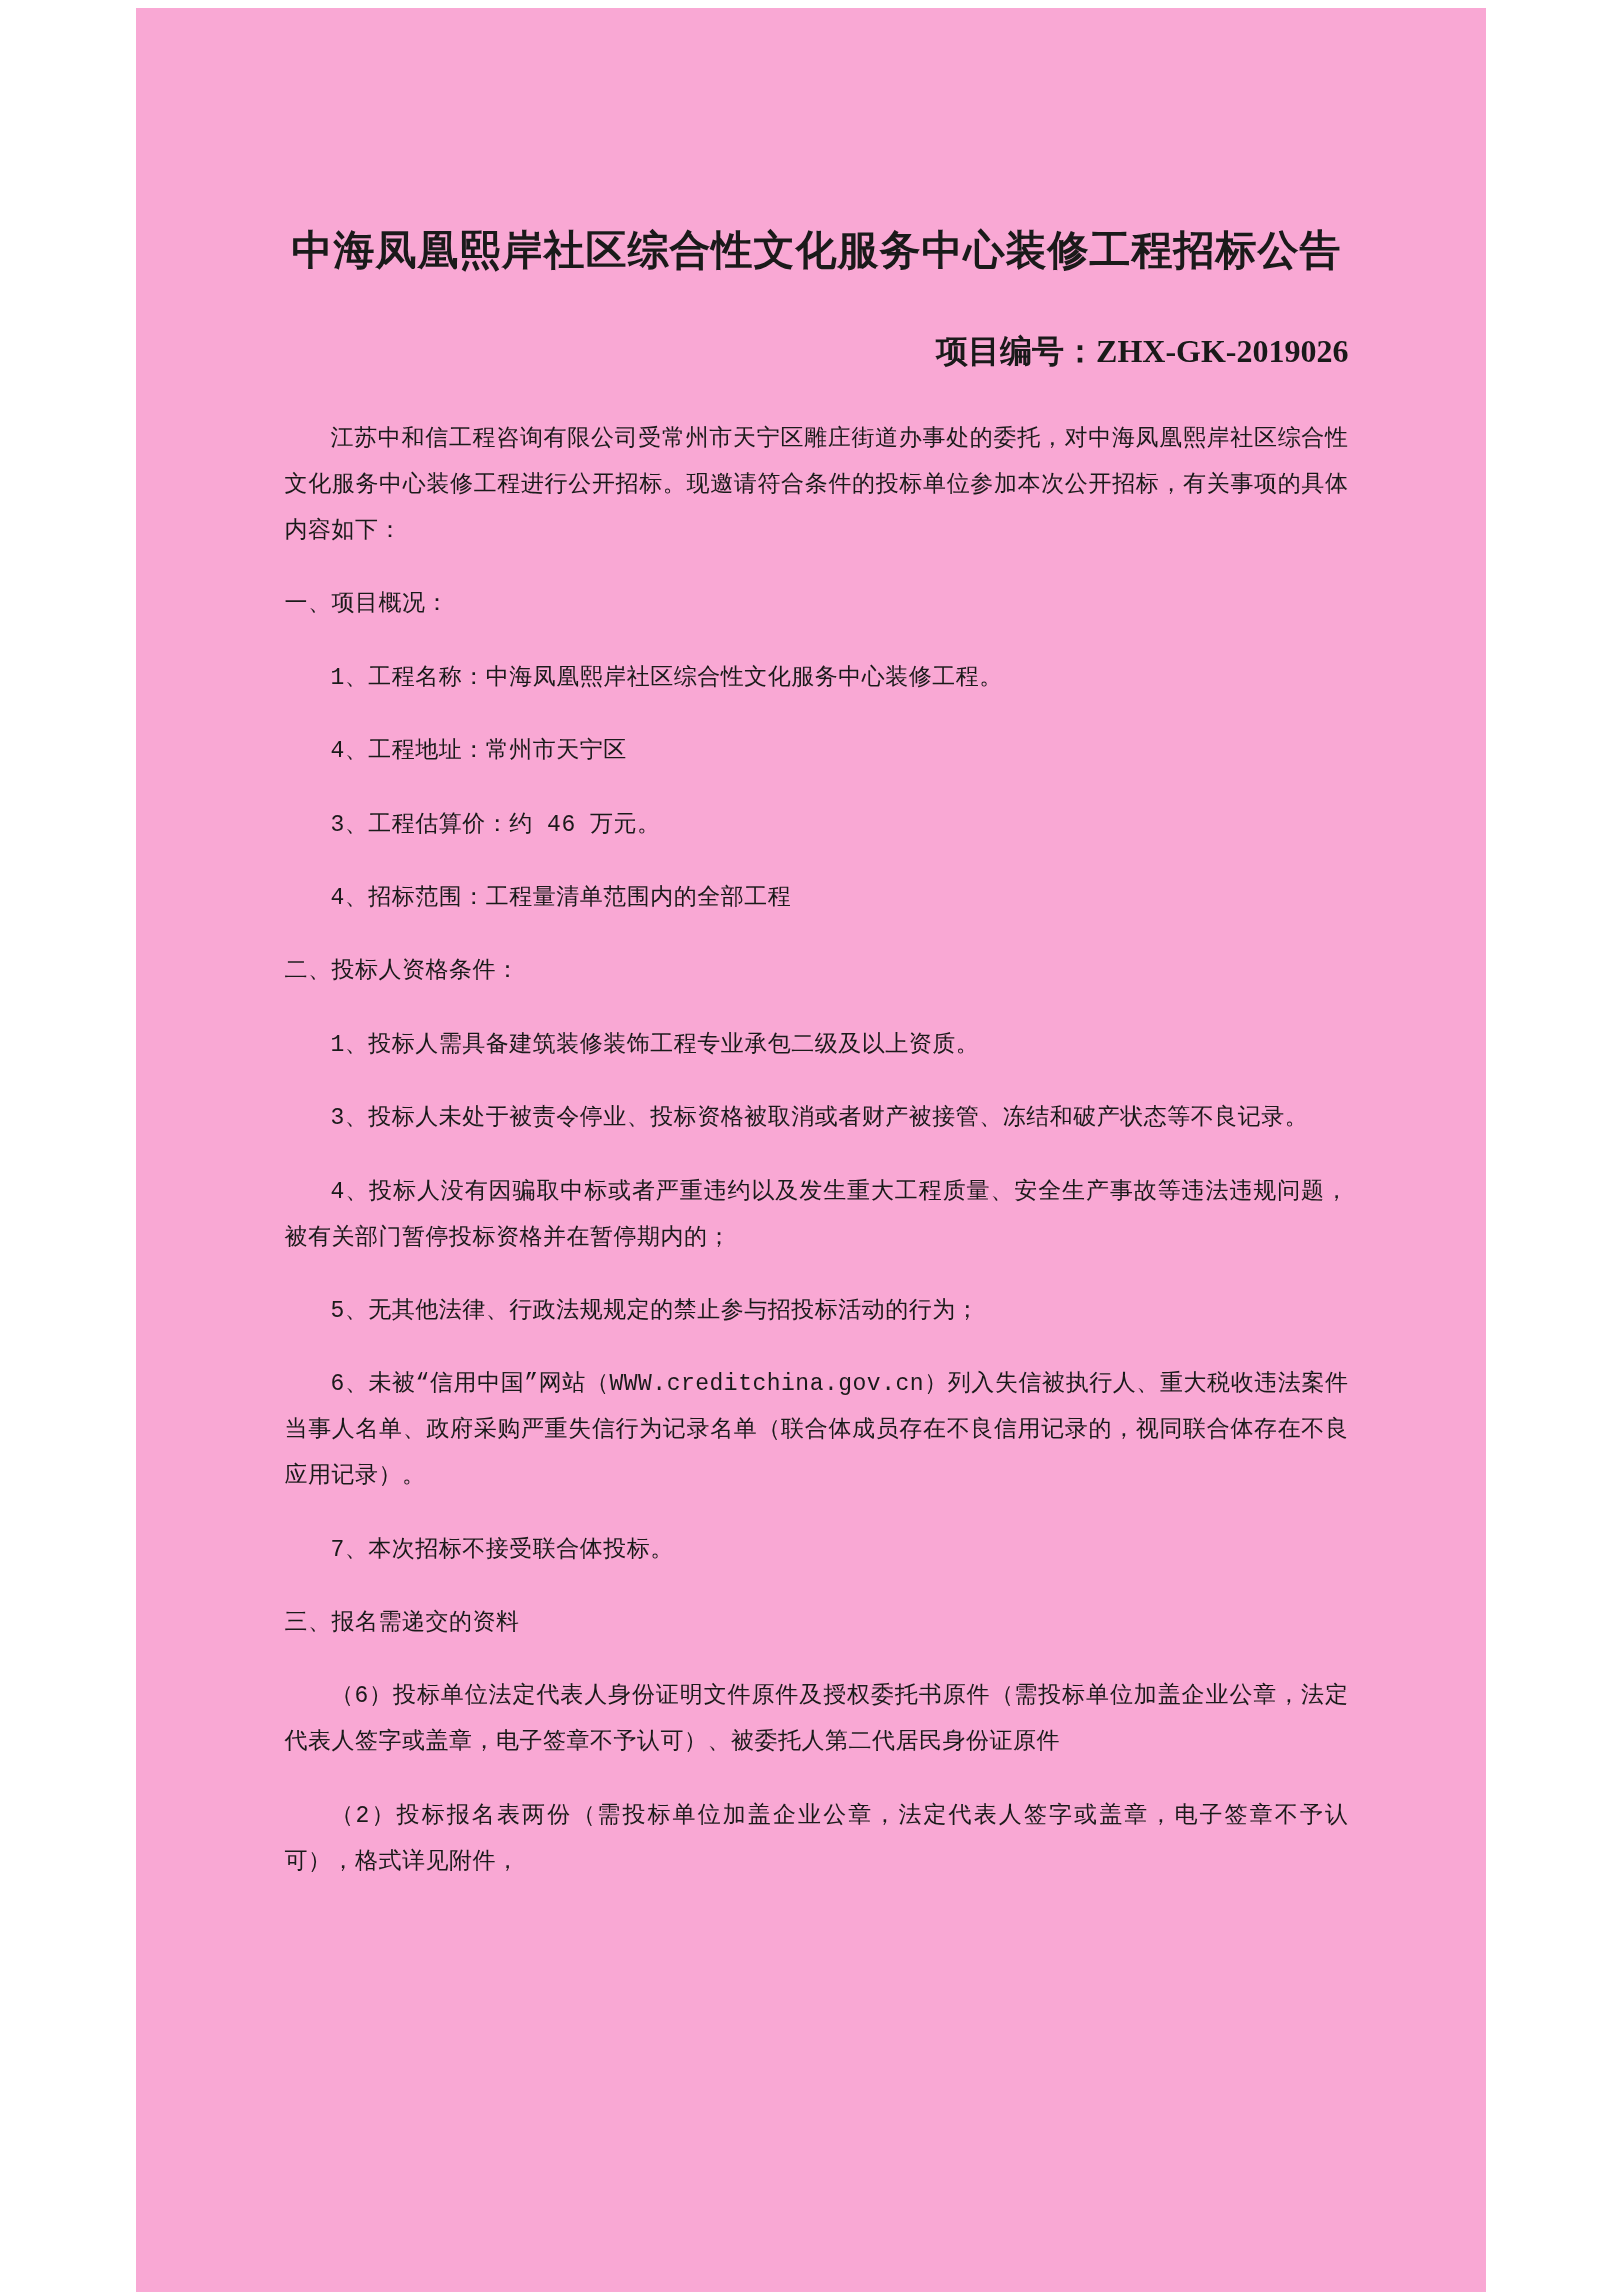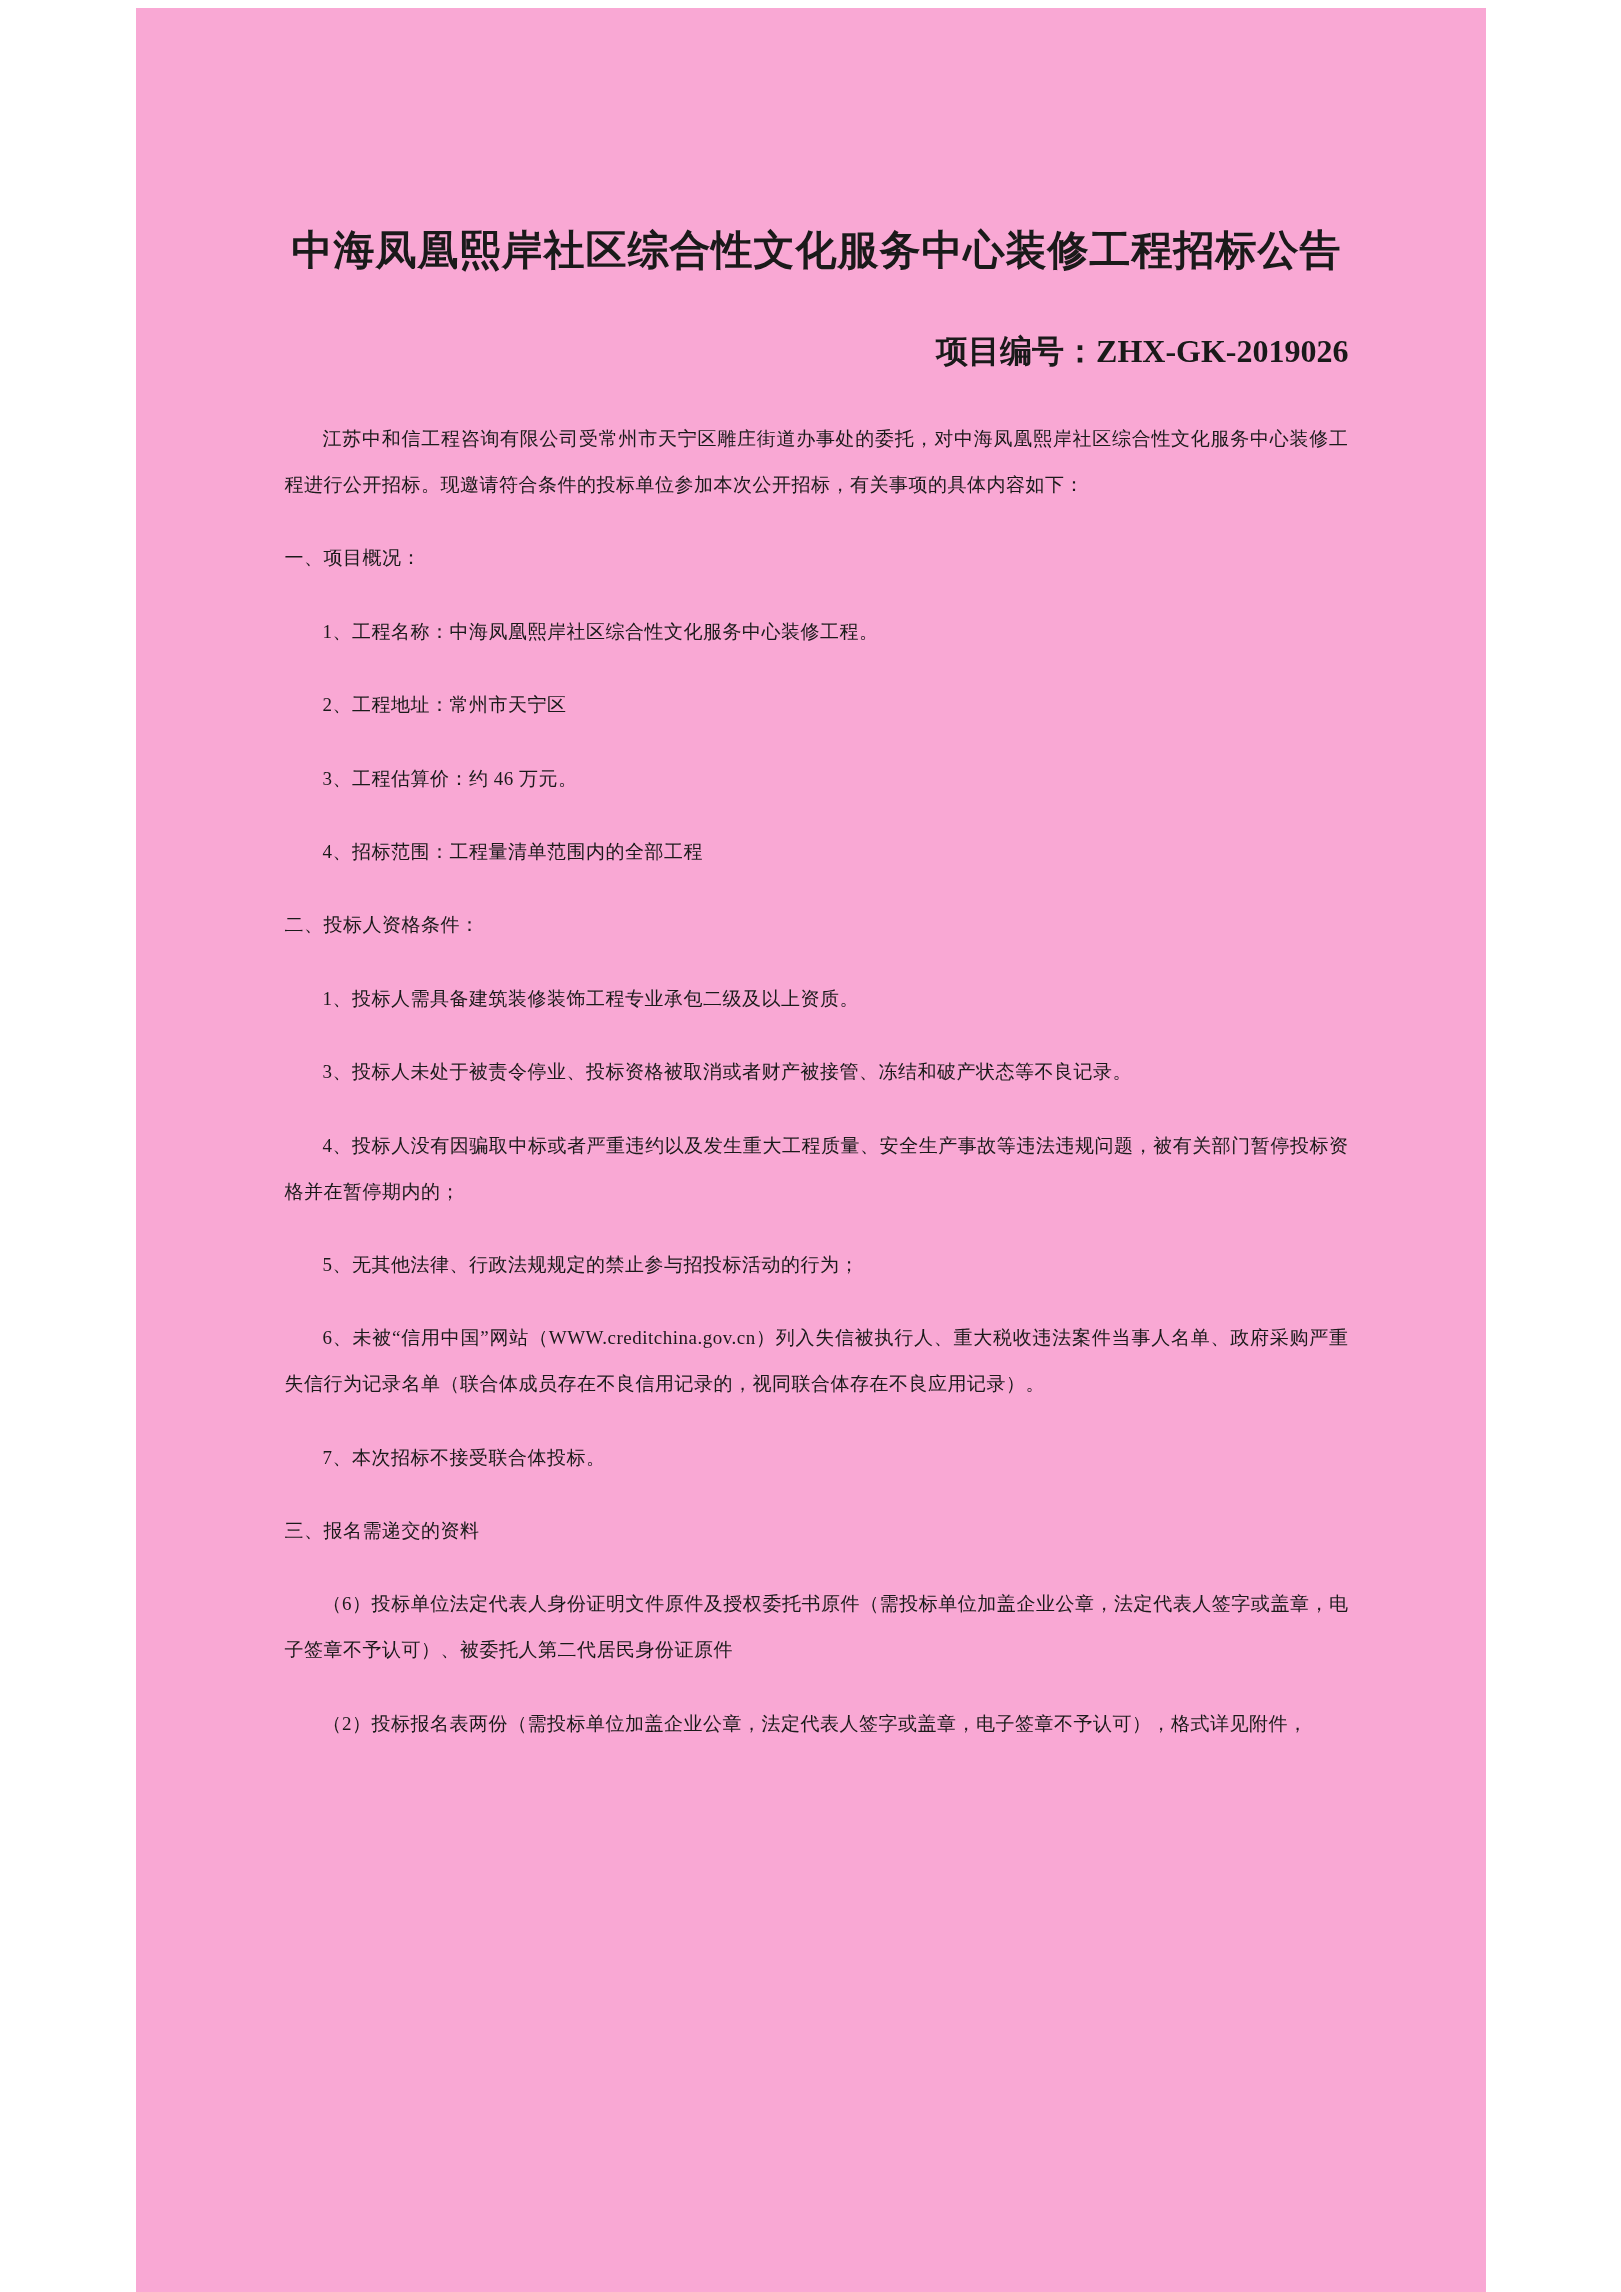--- a/index.html
+++ b/index.html
@@ -30,45 +30,46 @@
   .pno {
     font-weight: 700;
     font-size: 32px;
     line-height: 39px;
     margin: 0 0 45px 0;
     padding-left: 647px;
     white-space: nowrap;
     text-align: right;
   }
   .para {
-    font-size: 19px;
+    font-size: 23px;
     line-height: 46px;
     margin: 0 0 27.4px 0;
     text-align: justify;
     letter-spacing: 0.5px;
+    font-family: Liberation Mono, monospace;
   }
   .indent { text-indent: 2em; }
   .heading { text-indent: 0; }
 </style>
 </head>
 <body>
 
 <div class="page">
 
   <h1 class="title">中海凤凰熙岸社区综合性文化服务中心装修工程招标公告</h1>
 
   <p class="pno"><span>项目编号：</span><span>ZHX-GK-2019026</span></p>
 
   <p class="para indent">江苏中和信工程咨询有限公司受常州市天宁区雕庄街道办事处的委托，对中海凤凰熙岸社区综合性文化服务中心装修工程进行公开招标。现邀请符合条件的投标单位参加本次公开招标，有关事项的具体内容如下：</p>
 
   <p class="para heading">一、项目概况：</p>
 
   <p class="para indent">1、工程名称：中海凤凰熙岸社区综合性文化服务中心装修工程。</p>
 
-  <p class="para indent">2、工程地址：常州市天宁区</p>
+  <p class="para indent">4、工程地址：常州市天宁区</p>
 
   <p class="para indent">3、工程估算价：约 46 万元。</p>
 
   <p class="para indent">4、招标范围：工程量清单范围内的全部工程</p>
 
   <p class="para heading">二、投标人资格条件：</p>
 
   <p class="para indent">1、投标人需具备建筑装修装饰工程专业承包二级及以上资质。</p>
 
 

